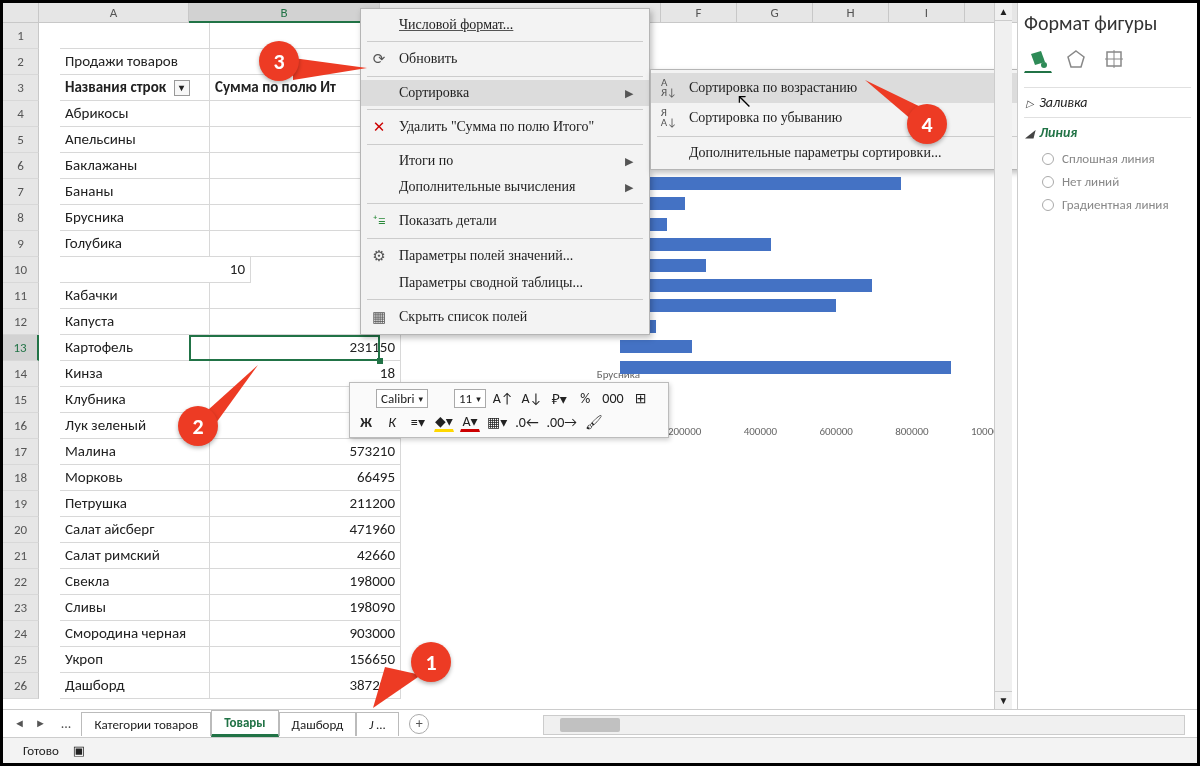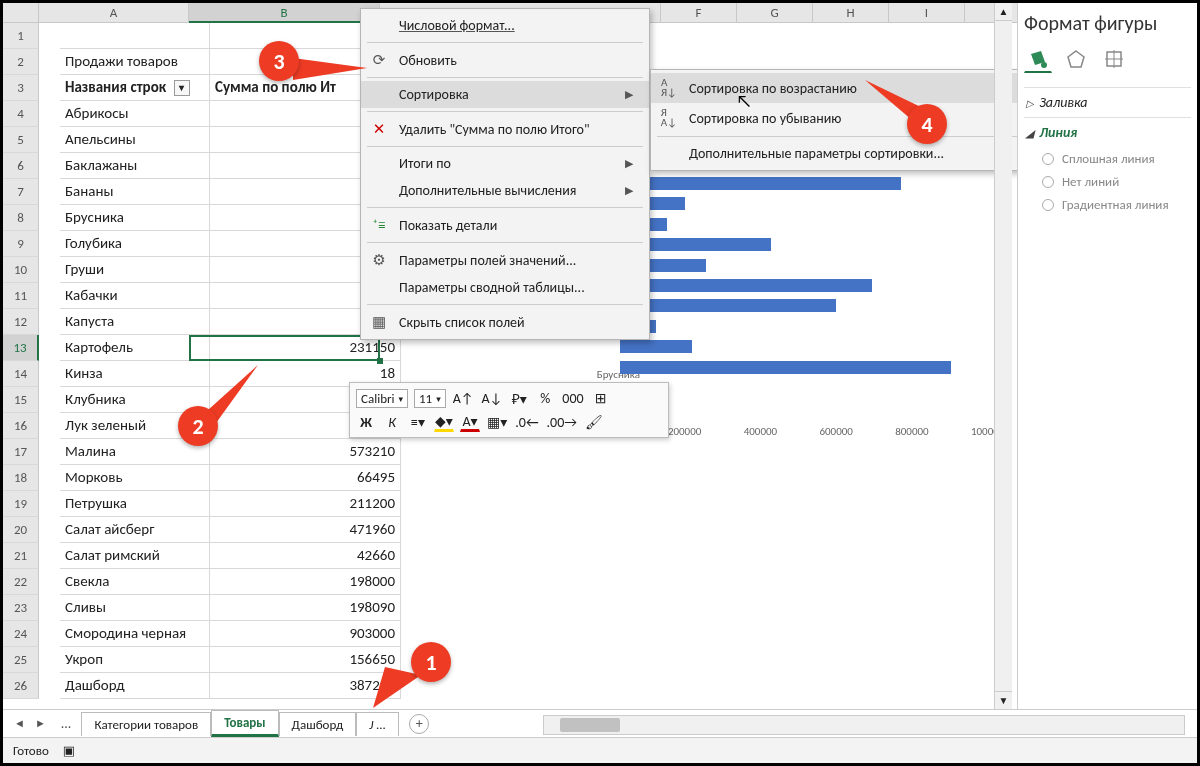--- a/index.html
+++ b/index.html
@@ -37,39 +37,39 @@
   .sheet-tab { padding:4px 12px; border:1px solid #bbb; border-bottom:none; background:#fff; font-size:13px; margin-right:0px; cursor:pointer; }
   .sheet-tab.active { border-bottom:3px solid #217346; font-weight:bold; color:#217346; }
   .sheet-tab.ital { font-style:italic; }
   .add-sheet { width:20px; height:20px; border:1px solid #aaa; border-radius:50%; text-align:center; line-height:18px; margin-left:10px; cursor:pointer; font-size:14px; color:#555; }
   .hscroll { position:absolute; left:540px; right:12px; bottom:28px; height:20px; background:#f0f0f0; border:1px solid #ccc; }
   .hscroll-thumb { position:absolute; left:16px; width:60px; top:2px; bottom:2px; background:#c1c1c1; border-radius:2px; }
   .vscroll { position:absolute; right:185px; top:0; width:18px; bottom:54px; background:#f0f0f0; border-left:1px solid #ccc; }
   .vscroll .up { position:absolute; top:0; left:0; right:0; height:18px; text-align:center; font-size:10px; border-bottom:1px solid #ccc; line-height:18px;}
   .vscroll .down { position:absolute; bottom:0; left:0; right:0; height:18px; text-align:center; font-size:10px; border-top:1px solid #ccc; line-height:18px;}
 
-  .status { position:absolute; left:0; bottom:0; right:0; height:26px; background:#f3f3f3; border-top:1px solid #ccc; display:flex; align-items:center; padding:0 10px; font-size:13px; gap:14px; }
+  .status { position:absolute; left:0; bottom:0; right:0; height:26px; background:#f3f3f3; border-top:1px solid #ccc; display:flex; align-items:center; padding:0 20px; font-size:13px; gap:14px; }
 
   
   .ctx-menu { position:absolute; background:#f3f3f3; border:1px solid #b5b5b5; box-shadow:2px 3px 6px rgba(0,0,0,0.25); font-size:14px; padding:3px 0; }
   .ctx-item { display:flex; align-items:center; padding:5px 14px 5px 8px; gap:10px; cursor:pointer; white-space:nowrap; }
   .ctx-item:hover, .ctx-item.hl { background:#dcdcdc; }
   .ctx-icon { width:20px; display:flex; justify-content:center; font-size:15px; color:#555;}
-  .ctx-label { flex:1; }
+  .ctx-label { flex:1;font-family:Liberation Serif, serif; }
   .ctx-sub { width:10px; color:#555; font-size:11px; }
   .ctx-sep { height:1px; background:#ccc; margin:3px 6px; }
   .underline-o { text-decoration: underline; text-decoration-color: #555; }
   .ctx-menu.primary { left:357px; top:5px; width:290px; }
   .ctx-menu.secondary { left:647px; top:66px; width:380px; }
 
   
   .mini-toolbar { position:absolute; left:346px; top:379px; width:320px; background:#fafafa; border:1px solid #bcbcbc; box-shadow:1px 2px 5px rgba(0,0,0,0.2); padding:3px 6px; font-size:13px; }
   .mini-row { display:flex; align-items:center; gap:6px; padding:2px 0; }
   .mini-btn { min-width:20px; height:20px; display:flex; align-items:center; justify-content:center; border:1px solid transparent; cursor:pointer; font-size:14px; }
-  .font-box { border:1px solid #aaa; padding:1px 4px; display:flex; align-items:center; gap:4px; background:#fff; }
+  .font-box { border:1px solid #aaa; padding:1px 4px; display:flex; align-items:center; gap:4px; background:#fff;margin-left:20px; }
 
   
   .chart { position:absolute; left:617px; top:72px; width:380px; height:370px; }
   .bar { position:absolute; height:13px; background:#4472c4; left:0; }
   .chart-axis { position:absolute; left:0; right:-10px; top:350px; font-size:11px; color:#666; display:flex; justify-content:space-between; }
   .chart-label { position:absolute; left:-90px; top:293px; width:110px; font-size:11px; text-align:right; color:#666; }
 
   
   .format-pane { position:absolute; right:0; top:0; width:180px; bottom:54px; border-left:1px solid #ccc; background:#fff; padding:8px 6px; }
   .fp-title { font-size:20px; color:#333; margin-bottom:10px; white-space:nowrap; overflow:hidden; }
@@ -165,21 +165,20 @@
       </div>
       <div class="grid-row">
         <div class="cell cA">Брусника</div>
         <div class="cell cB">100</div>
       </div>
       <div class="grid-row">
         <div class="cell cA">Голубика</div>
         <div class="cell cB">60</div>
       </div>
       <div class="grid-row">
-        <div class="cell cA">Груши</div>
         <div class="cell cB">10</div>
       </div>
       <div class="grid-row">
         <div class="cell cA">Кабачки</div>
         <div class="cell cB">7</div>
       </div>
       <div class="grid-row">
         <div class="cell cA">Капуста</div>
         <div class="cell cB">10</div>
       </div>

